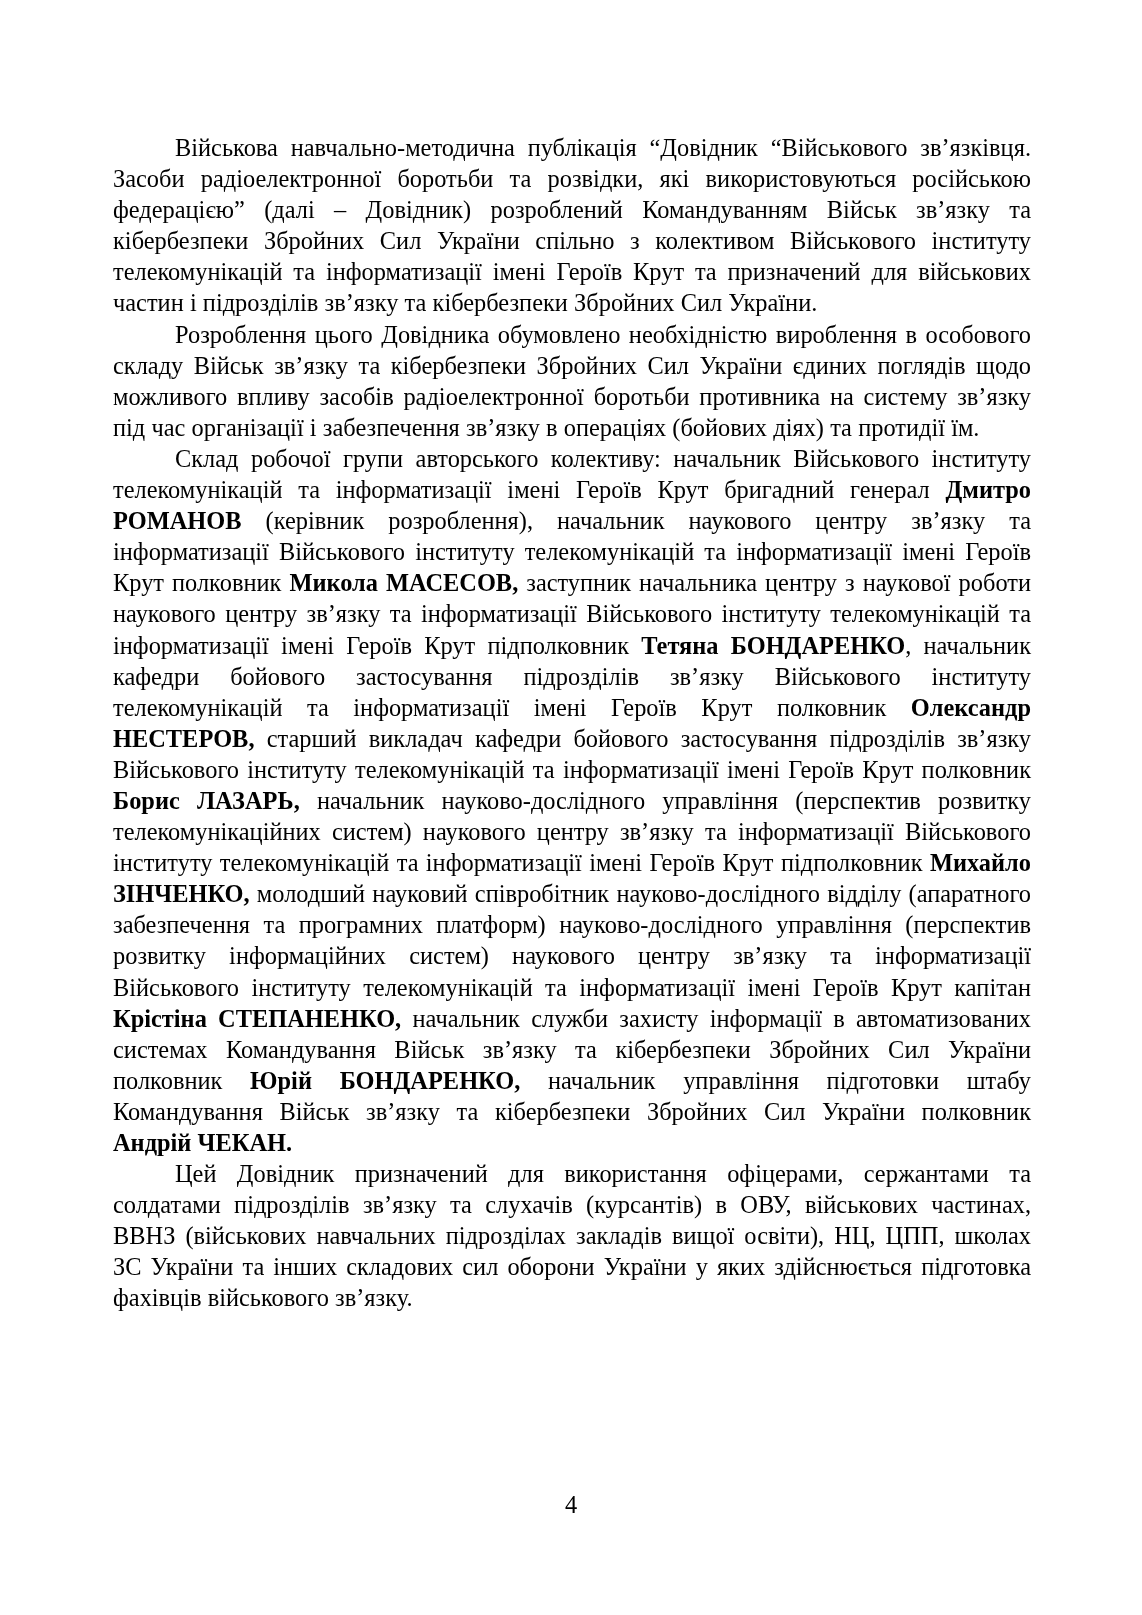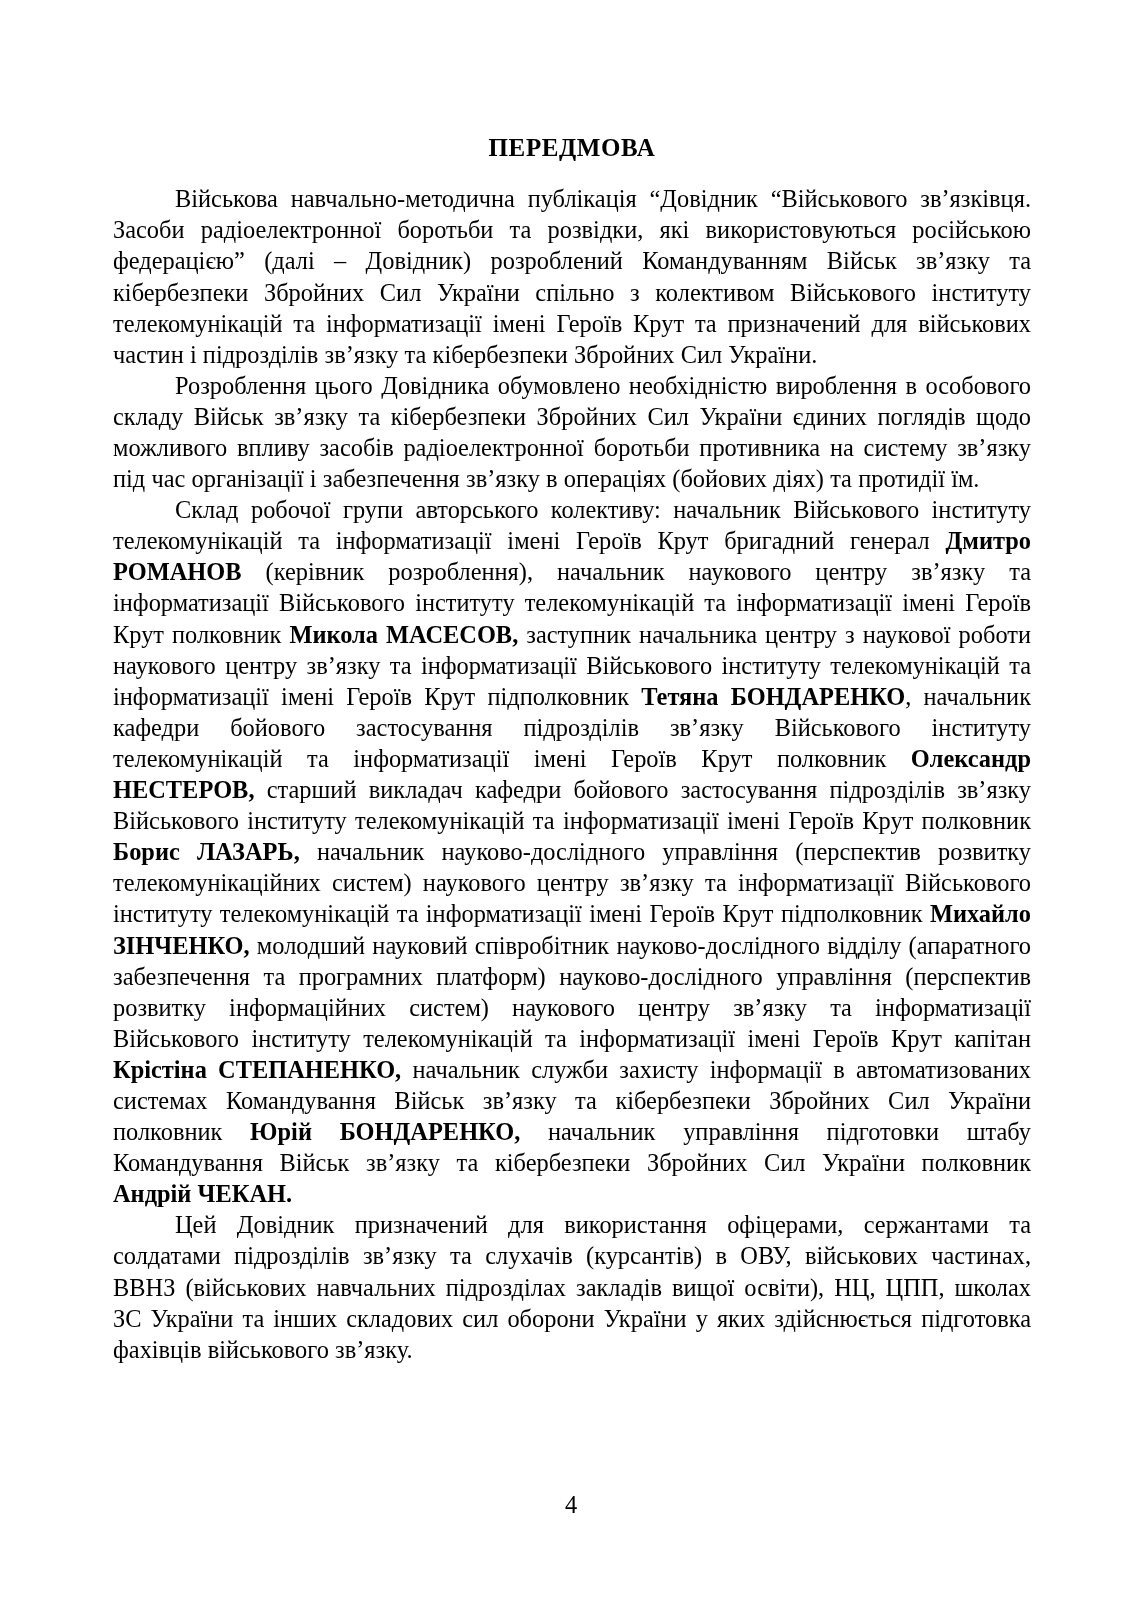--- a/index.html
+++ b/index.html
@@ -61,21 +61,20 @@
     line-height: 1;
   }
 </style>
 </head>
 <body>
 
 <div class="page">
 
   <div class="content">
 
-    <h1 class="doc-title">ПЕРЕДМОВА</h1>
 
     <div id="body-text">
         <p class="para"><span>Військова навчально-методична публікація “Довідник “Військового зв’язківця. Засоби радіоелектронної боротьби та розвідки, які використовуються російською федерацією” (далі – Довідник) розроблений Командуванням Військ зв’язку та кібербезпеки Збройних Сил України спільно з колективом Військового інституту телекомунікацій та інформатизації імені Героїв Крут та призначений для військових частин і підрозділів зв’язку та кібербезпеки Збройних Сил України.</span></p>
         <p class="para"><span>Розроблення цього Довідника обумовлено необхідністю вироблення в особового складу Військ зв’язку та кібербезпеки Збройних Сил України єдиних поглядів щодо можливого впливу засобів радіоелектронної боротьби противника на систему зв’язку під час організації і забезпечення зв’язку в операціях (бойових діях) та протидії їм.</span></p>
         <p class="para"><span>Склад робочої групи авторського колективу: начальник Військового інституту телекомунікацій та інформатизації імені Героїв Крут бригадний генерал </span><b class="nm">Дмитро РОМАНОВ</b><span> (керівник розроблення), начальник наукового центру зв’язку та інформатизації Військового інституту телекомунікацій та інформатизації імені Героїв Крут полковник </span><b class="nm">Микола МАСЕСОВ,</b><span> заступник начальника центру з наукової роботи наукового центру зв’язку та інформатизації Військового інституту телекомунікацій та інформатизації імені Героїв Крут підполковник </span><b class="nm">Тетяна БОНДАРЕНКО</b><span>, начальник кафедри бойового застосування підрозділів зв’язку Військового інституту телекомунікацій та інформатизації імені Героїв Крут полковник </span><b class="nm">Олександр НЕСТЕРОВ,</b><span> старший викладач кафедри бойового застосування підрозділів зв’язку Військового інституту телекомунікацій та інформатизації імені Героїв Крут полковник </span><b class="nm">Борис ЛАЗАРЬ,</b><span> начальник науково-дослідного управління (перспектив розвитку телекомунікаційних систем) наукового центру зв’язку та інформатизації Військового інституту телекомунікацій та інформатизації імені Героїв Крут підполковник </span><b class="nm">Михайло ЗІНЧЕНКО,</b><span> молодший науковий співробітник науково-дослідного відділу (апаратного забезпечення та програмних платформ) науково-дослідного управління (перспектив розвитку інформаційних систем) наукового центру зв’язку та інформатизації Військового інституту телекомунікацій та інформатизації імені Героїв Крут капітан </span><b class="nm">Крістіна СТЕПАНЕНКО,</b><span> начальник служби захисту інформації в автоматизованих системах Командування Військ зв’язку та кібербезпеки Збройних Сил України полковник </span><b class="nm">Юрій БОНДАРЕНКО,</b><span> начальник управління підготовки штабу Командування Військ зв’язку та кібербезпеки Збройних Сил України полковник </span><b class="nm">Андрій ЧЕКАН.</b></p>
         <p class="para"><span>Цей Довідник призначений для використання офіцерами, сержантами та солдатами підрозділів зв’язку та слухачів (курсантів) в ОВУ, військових частинах, ВВНЗ (військових навчальних підрозділах закладів вищої освіти), НЦ, ЦПП, школах ЗС України та інших складових сил оборони України у яких здійснюється підготовка фахівців військового зв’язку.</span></p>
       </div>
 
   </div>
 

